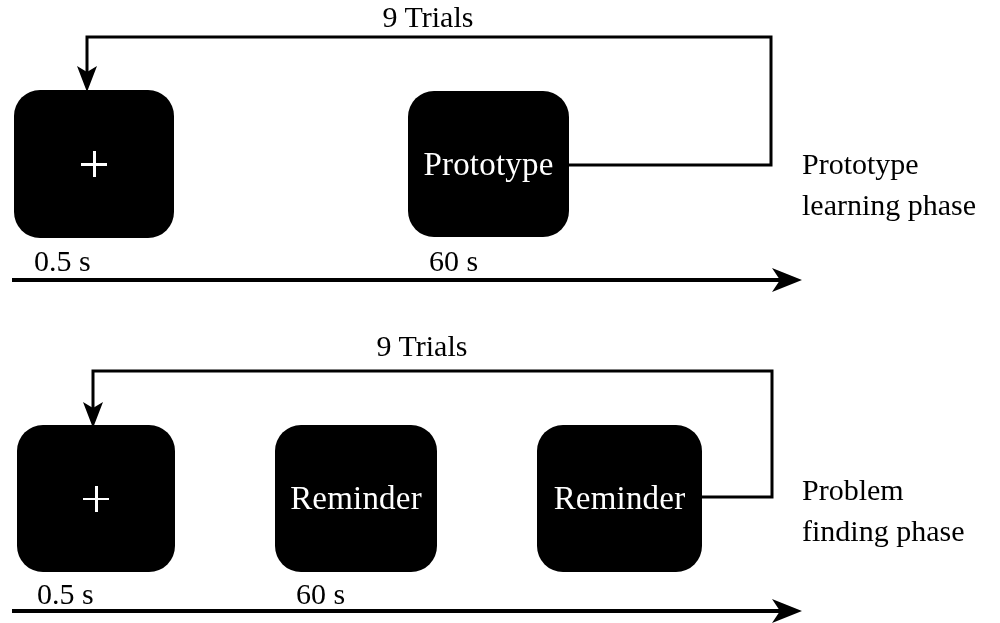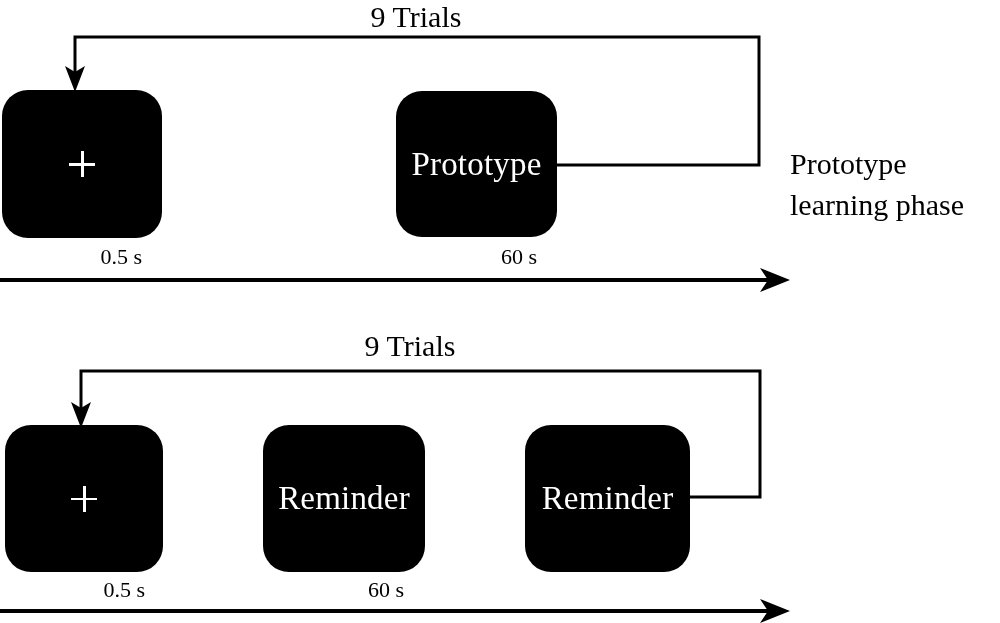--- a/index.html
+++ b/index.html
@@ -11,21 +11,21 @@
     width: 1000px;
     height: 623px;
     position: relative;
     overflow: hidden;
     font-family: "Liberation Serif", "DejaVu Serif", serif;
     color: #000000;
   }
 
   #figure {
     position: absolute;
-    left: 0;
+    left: 12px;
     top: 0;
     width: 852px;
     height: 623px;
   }
 
   .panel {
     position: absolute;
     left: 0;
     width: 1000px;
   }
@@ -76,23 +76,23 @@
   
   .trials-label {
     position: absolute;
     font-size: 30px;
     white-space: nowrap;
     text-align: center;
     line-height: 1;
   }
   .duration-label {
     position: absolute;
-    font-size: 22px;
+    font-size: 30px;
     white-space: nowrap;
-    text-align: right;
+    text-align: left;
     line-height: 1;
   }
   .phase-label {
     position: absolute;
     font-size: 30px;
     line-height: 1.38;
     white-space: pre-line;
   }
 
   
@@ -166,15 +166,17 @@
     </div>
 
     <div class="stim-box" style="left:525px; top:114px; width:165px; height:147px;">
       <span class="stim-label">Reminder</span>
     </div>
 
     <div class="duration-label" style="left:25px; top:268px; width:120px;">0.5 s</div>
 
     <div class="duration-label" style="left:284px; top:268px; width:120px;">60 s</div>
 
+    <div class="phase-label" style="left:790px; top:158px;">Problem
+finding phase</div>
   </div>
 
 </div>
 
 </body></html>

